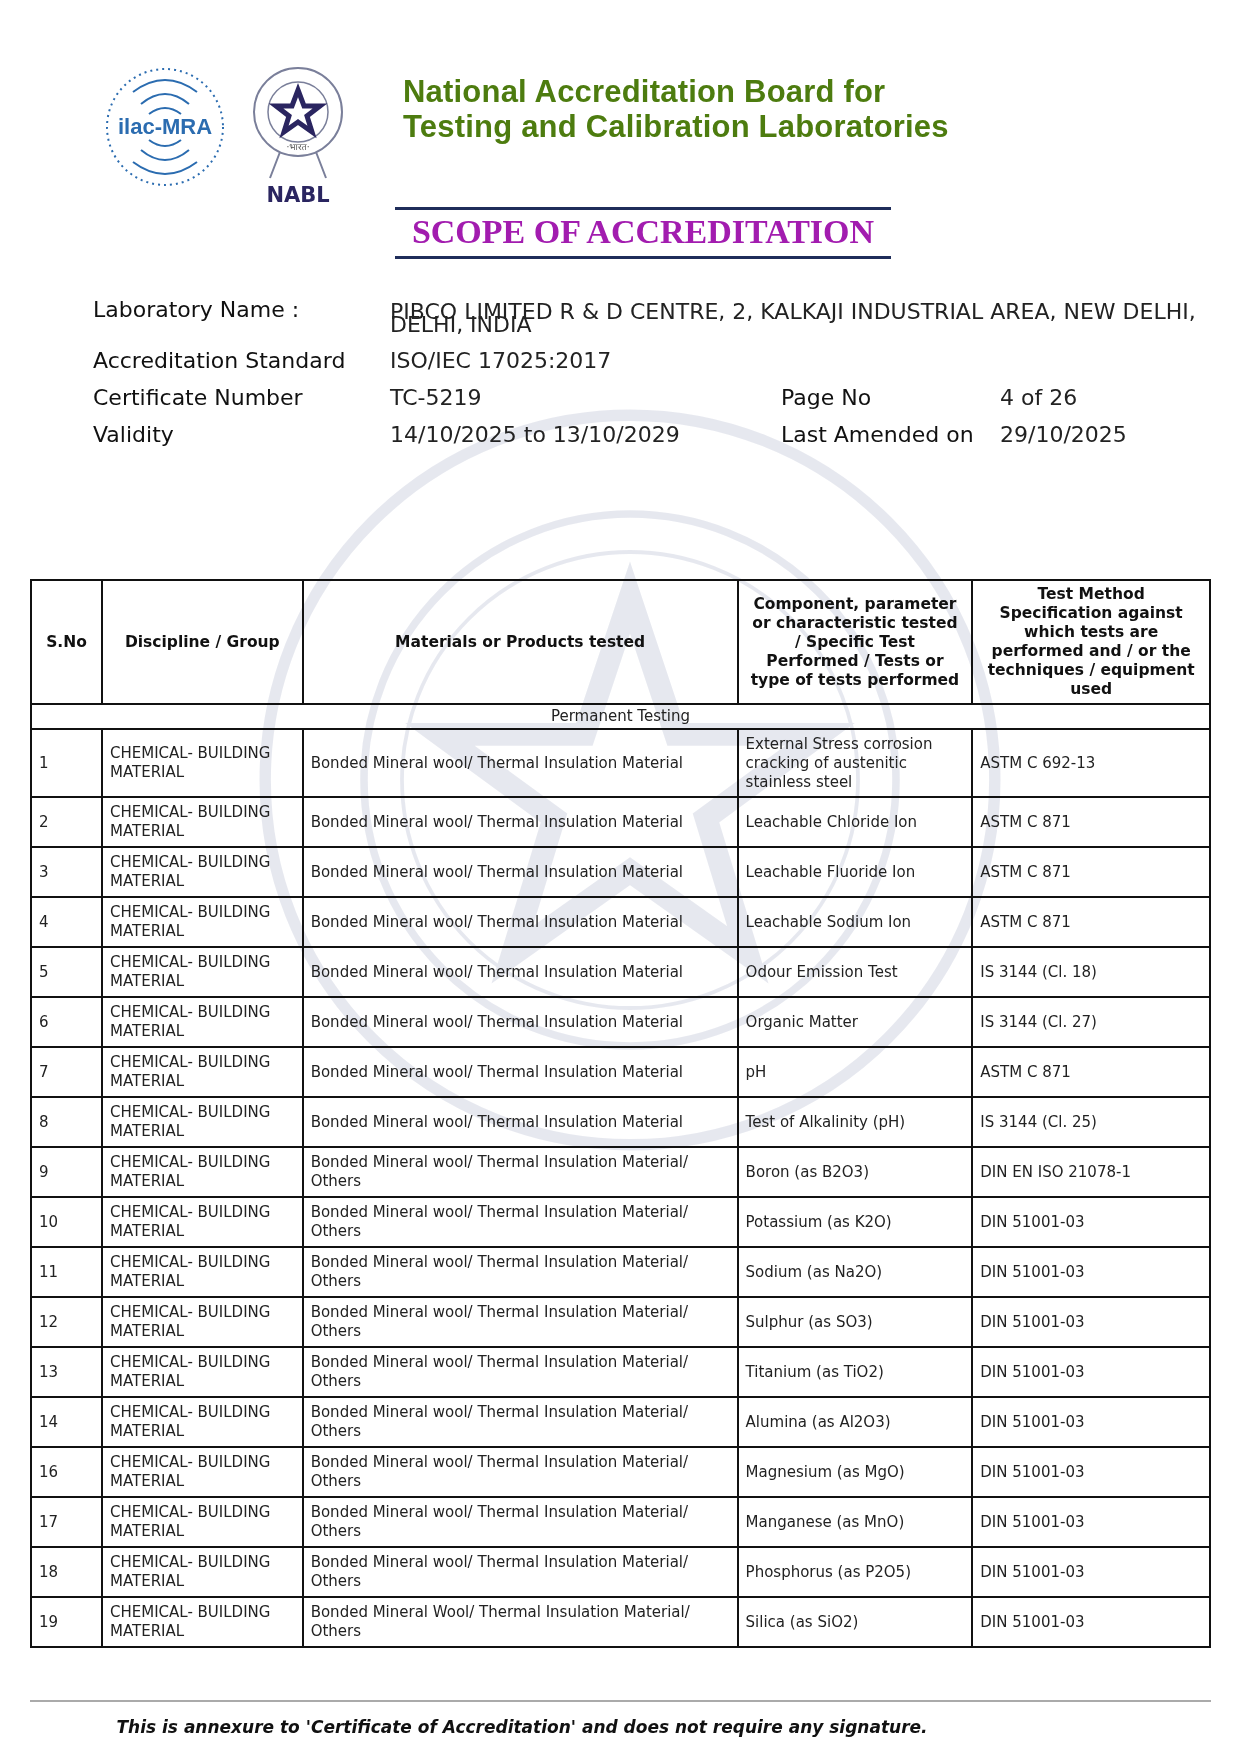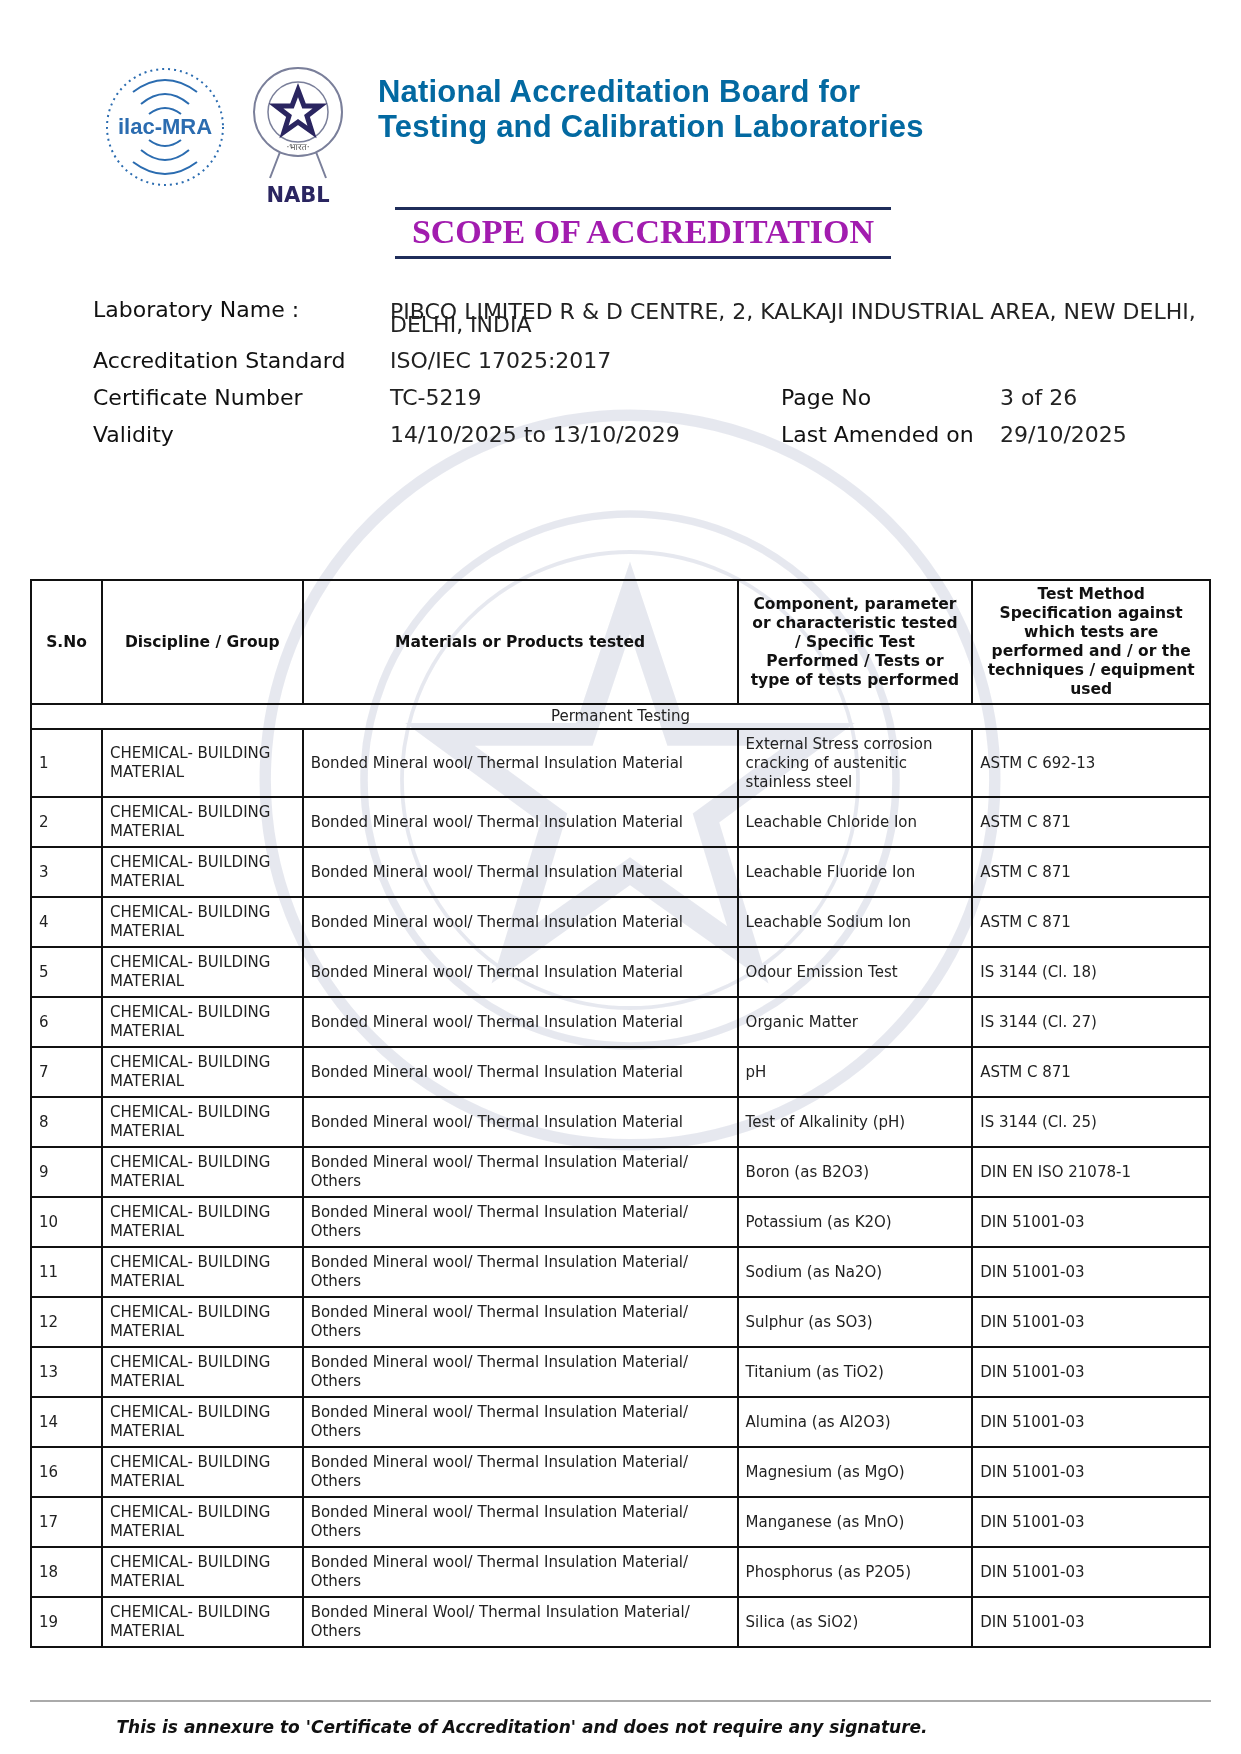--- a/index.html
+++ b/index.html
@@ -4,21 +4,21 @@
 <style>
   * { box-sizing: border-box; margin: 0; padding: 0; }
   html, body { width: 1241px; height: 1754px; background: #ffffff; overflow: hidden; }
   body { position: relative; font-family: "DejaVu Sans", sans-serif; color: #111; }
 
   .watermark { position: absolute; left: 250px; top: 400px; width: 760px; height: 760px; opacity: 0.10; pointer-events: none; }
 
   .logo-ilac { position: absolute; left: 103px; top: 64px; width: 124px; height: 126px; }
   .logo-nabl { position: absolute; left: 250px; top: 60px; width: 96px; height: 148px; }
 
-  .org-title { position: absolute; left: 378px; top: 74px; font-family: "Liberation Sans", sans-serif; font-weight: bold; font-size: 31px; line-height: 35px; color: #0369a1; letter-spacing: 0.2px; }
+  .org-title { position: absolute; left: 403px; top: 74px; font-family: "Liberation Sans", sans-serif; font-weight: bold; font-size: 31px; line-height: 35px; color: #4d7c0f; letter-spacing: 0.2px; }
   .org-title div { white-space: nowrap; }
 
   .scope-rule { position: absolute; left: 395px; width: 496px; height: 3px; background: #1f2d5a; }
   .scope-rule.top { top: 207px; }
   .scope-rule.bottom { top: 256px; }
   .scope-title { position: absolute; left: 395px; top: 212px; width: 496px; text-align: center; font-family: "Liberation Serif", serif; font-weight: bold; font-size: 34px; line-height: 40px; color: #a21caf; }
 
   .info-label { position: absolute; left: 93px; font-weight: normal; font-size: 22px; line-height: 27px; white-space: nowrap; color: #111; }
   .info-value { position: absolute; left: 390px; font-size: 22px; line-height: 27px; color: #222; white-space: nowrap; }
   .info-label.right { left: 781px; }
@@ -80,21 +80,21 @@
 <div class="info-label" style="top:296px;">Laboratory Name :</div>
 <div class="info-value" style="top:298px;">PIBCO LIMITED R &amp; D CENTRE, 2, KALKAJI INDUSTRIAL AREA, NEW DELHI,</div>
 <div class="info-value" style="top:311px;">DELHI, INDIA</div>
 
 <div class="info-label" style="top:347px;">Accreditation Standard</div>
 <div class="info-value" style="top:347px;">ISO/IEC 17025:2017</div>
 
 <div class="info-label" style="top:384px;">Certificate Number</div>
 <div class="info-value" style="top:384px;">TC-5219</div>
 <div class="info-label right" style="top:384px;">Page No</div>
-<div class="info-value right" style="top:384px;">3 of 26</div>
+<div class="info-value right" style="top:384px;">4 of 26</div>
 
 <div class="info-label" style="top:421px;">Validity</div>
 <div class="info-value" style="top:421px;">14/10/2025 to 13/10/2029</div>
 <div class="info-label right" style="top:421px;">Last Amended on</div>
 <div class="info-value right" style="top:421px;">29/10/2025</div>
 
 <table class="scope">
   <colgroup>
       <col class="c1">
       <col class="c2">

